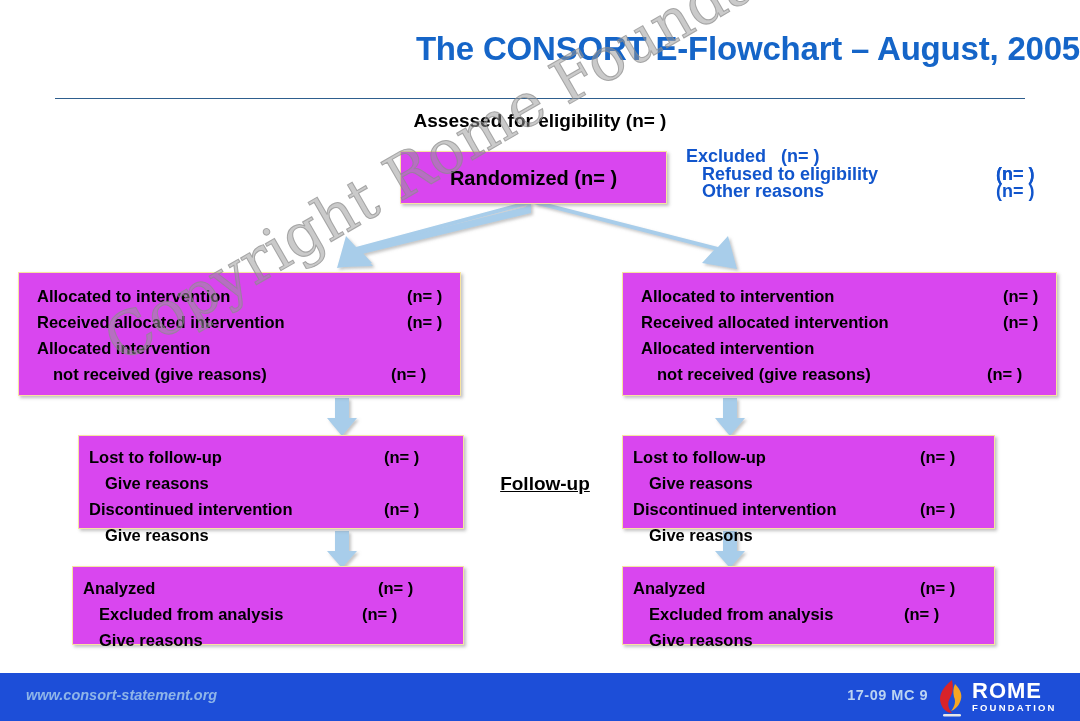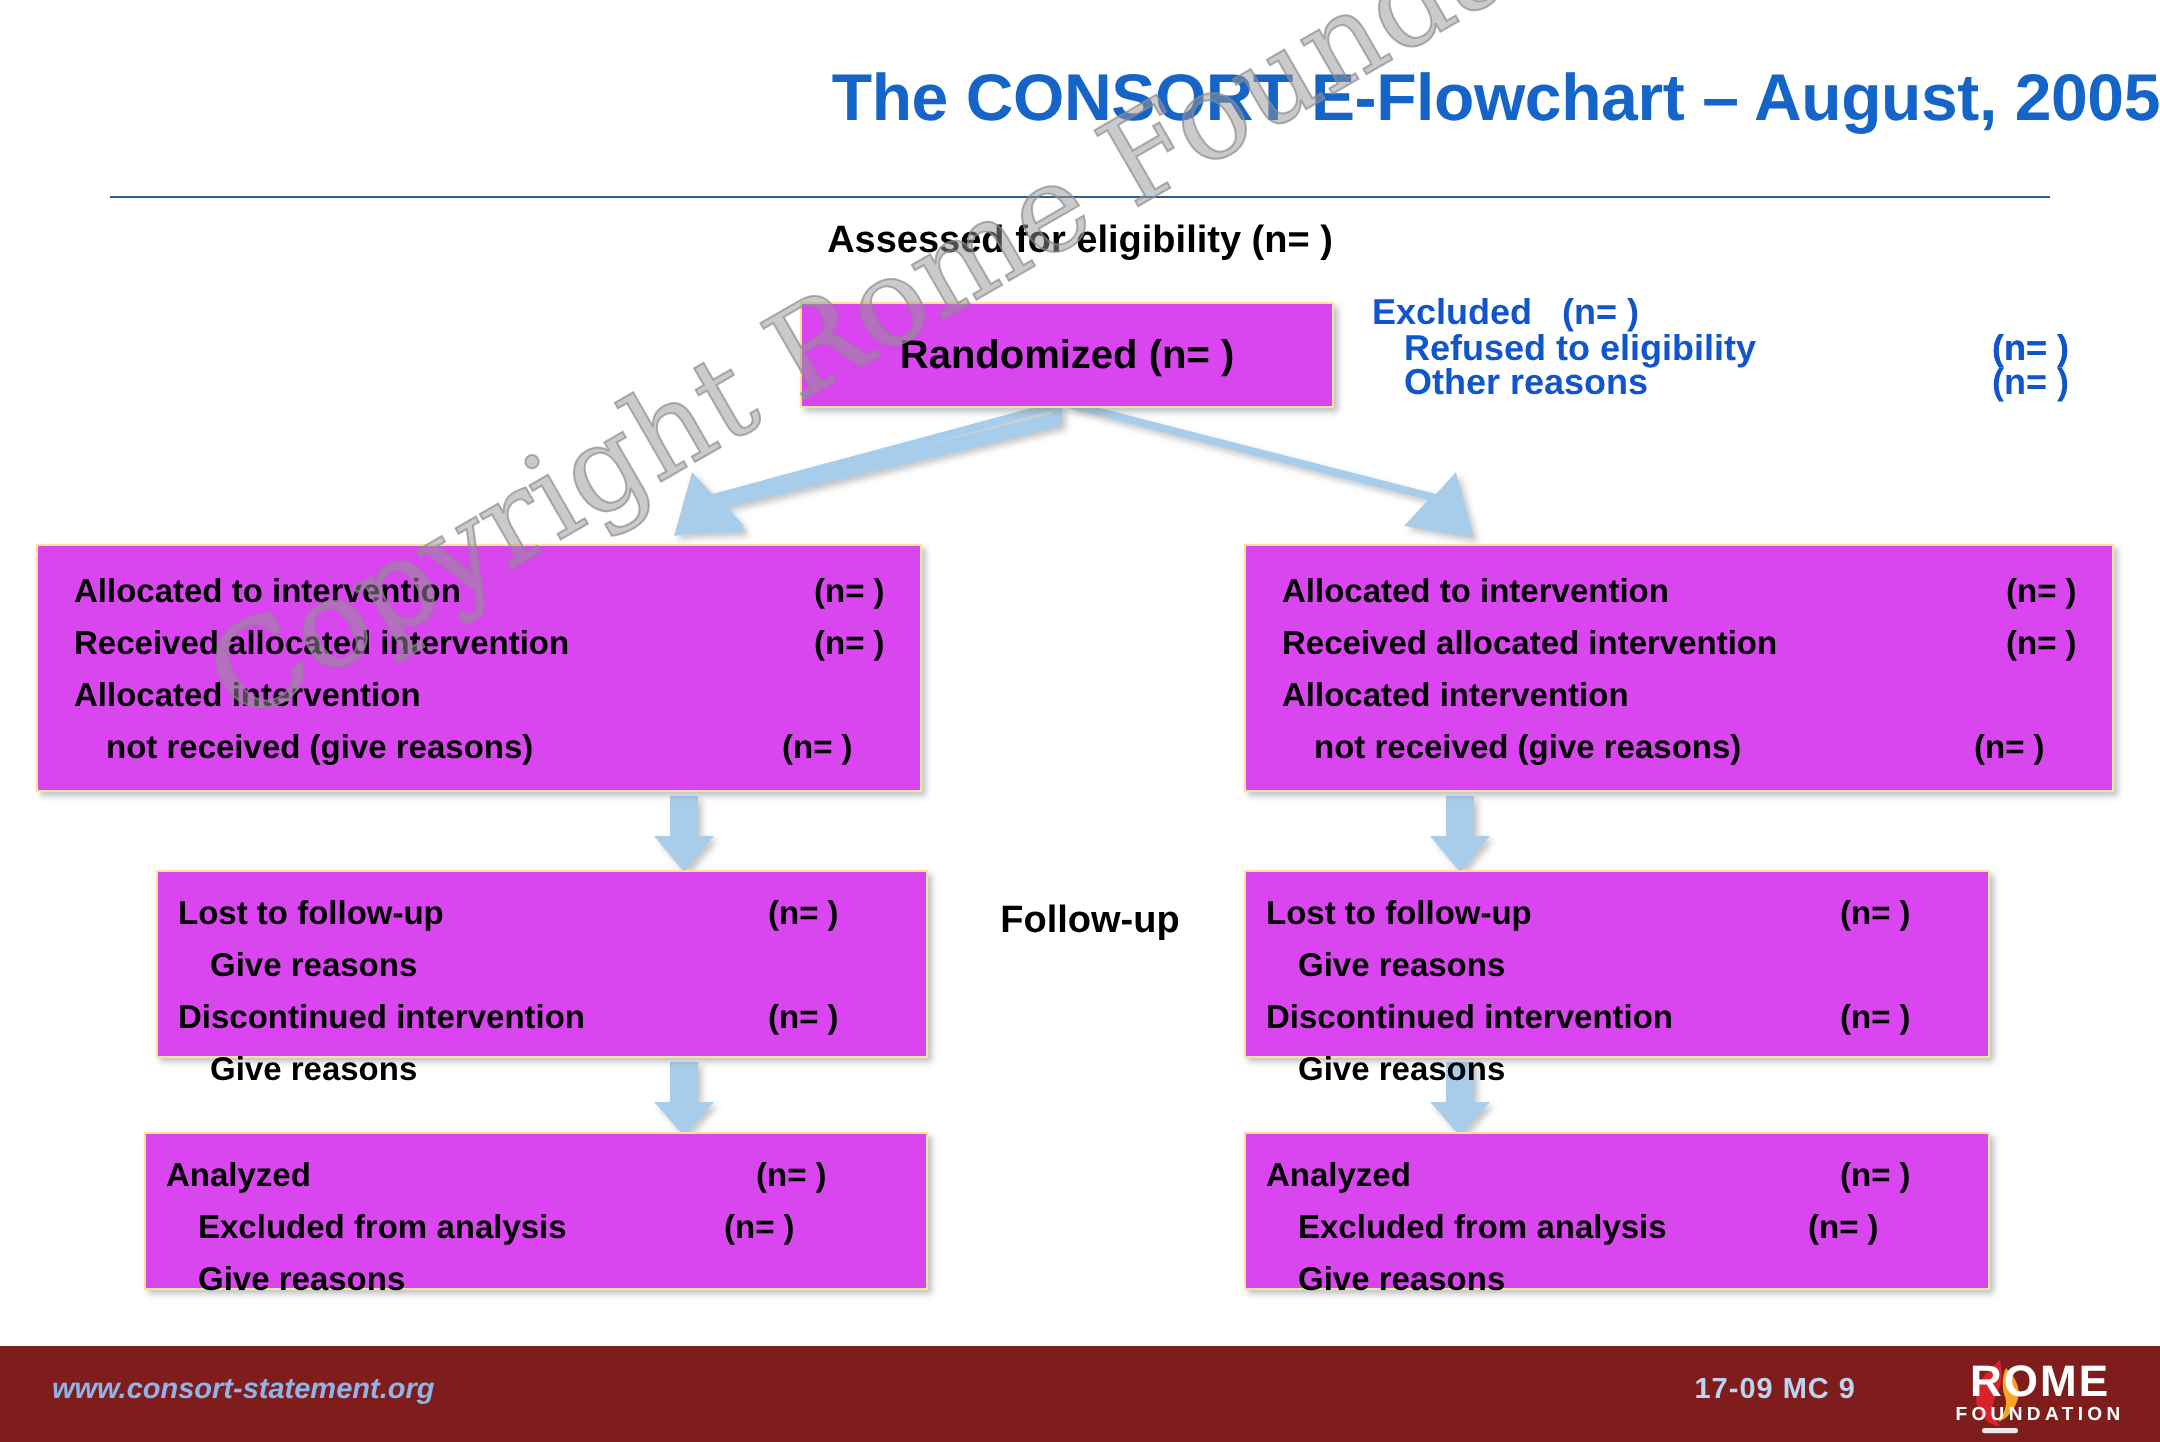--- a/index.html
+++ b/index.html
@@ -127,21 +127,21 @@
   .stage {
     position: absolute;
     font-size: 19px;
     font-weight: bold;
     color: #000000;
     white-space: nowrap;
     text-align: center;
     width: 160px;
   }
   #stage-allocation { left: 465px; top: 338px; }
-  #stage-followup   { left: 465px; top: 450px; }
+  #stage-followup   { left: 465px; top: 473px; text-decoration: underline; }
   #stage-analysis   { left: 465px; top: 604px; }
 
   
   #arrows {
     position: absolute;
     left: 0; top: 0;
     width: 1080px; height: 721px;
     pointer-events: none;
   }
 
@@ -162,22 +162,21 @@
     pointer-events: none;
   }
 
   
   #footer {
     position: absolute;
     left: 0;
     top: 673px;
     width: 1080px;
     height: 48px;
-    background: #7f1d1d;
-    text-align: center;
+    background: #1d4ed8;
   }
   #footer-url {
     position: absolute;
     left: 26px;
     top: 14px;
     font-size: 14.5px;
     font-weight: bold;
     font-style: italic;
     color: #8FB5E8;
     white-space: nowrap;

